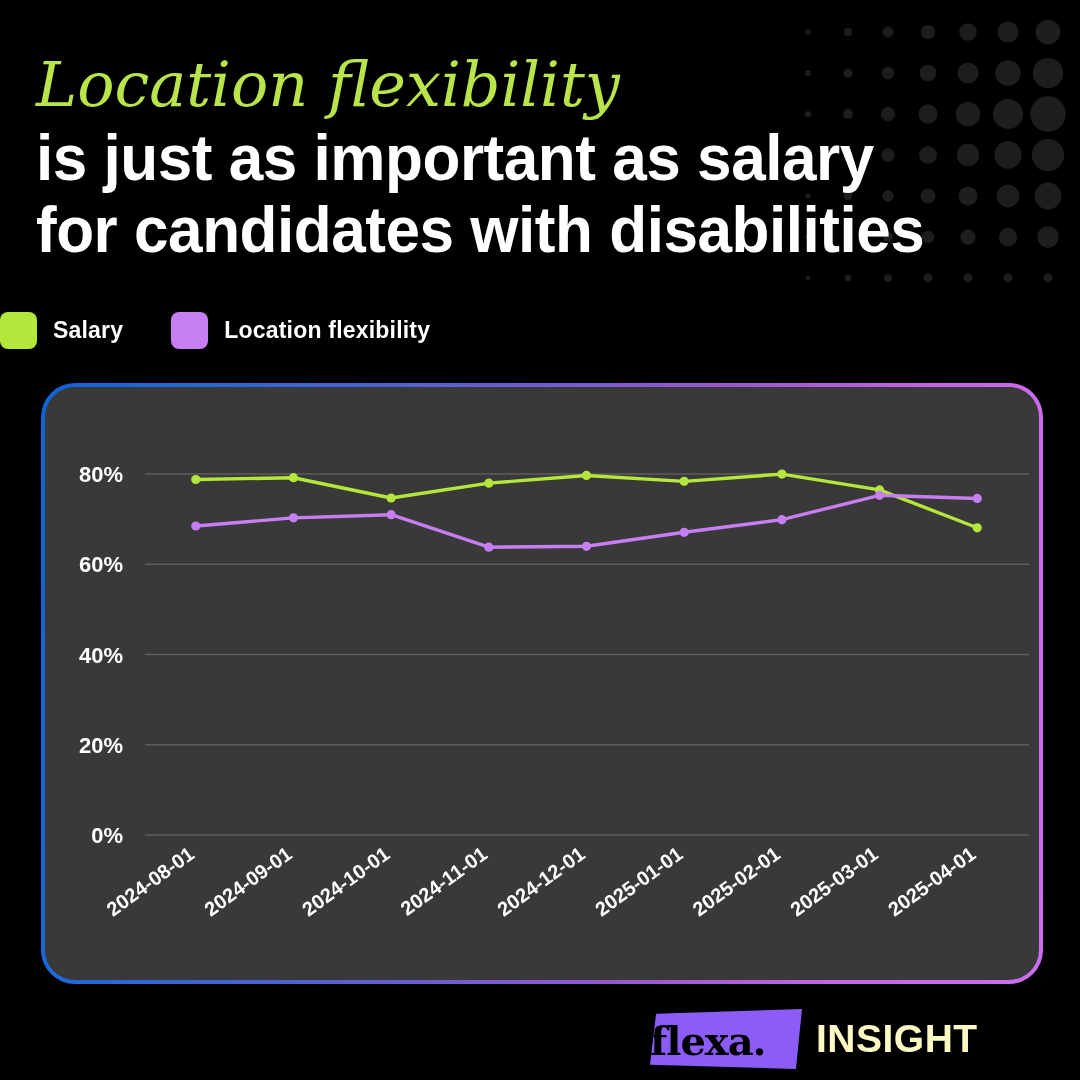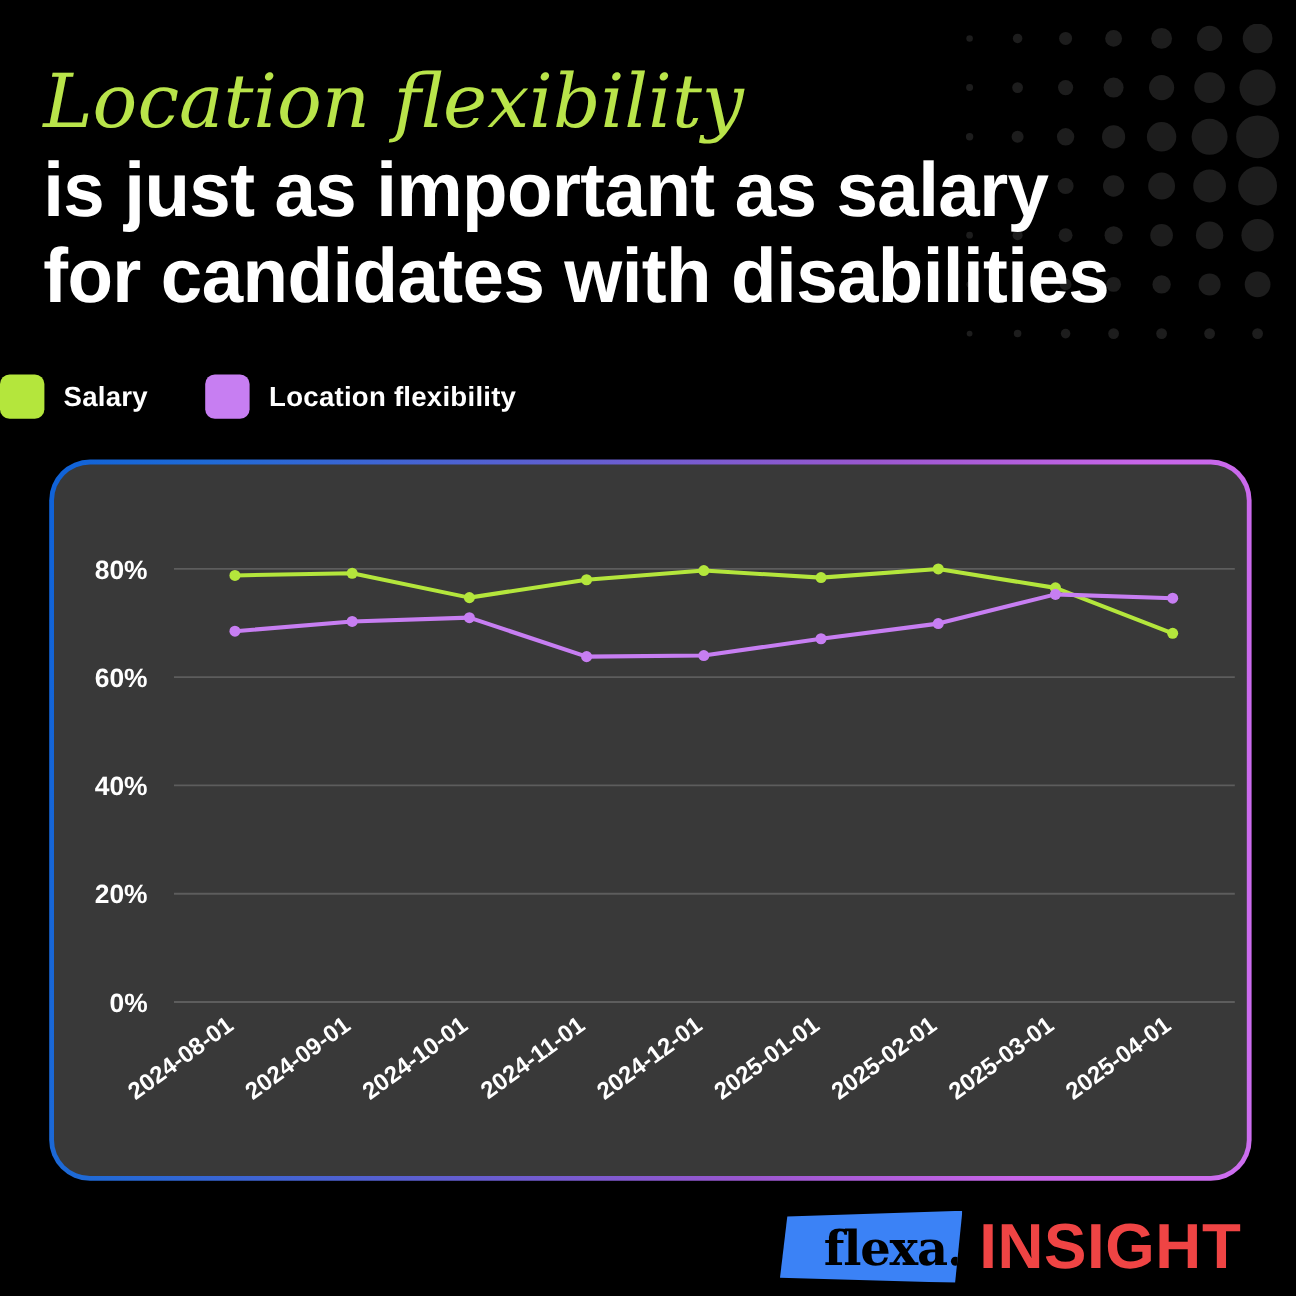--- a/index.html
+++ b/index.html
@@ -128,40 +128,40 @@
   #brand {
     position: absolute;
     left: 650px; top: 985px;
     display: flex;
     align-items: center;
     gap: 14px;
     height: 68px;
   }
   #flexa-mark {
     position: relative;
-    background: #3b82f6;
+    background: #8b5cf6;
     width: 152px; height: 60px;
     display: flex;
     align-items: center;
-    justify-content: flex-end;
+    justify-content: flex-start;
     clip-path: polygon(4% 8%, 100% 0%, 96% 100%, 0% 93%);
   }
   #flexa-wordmark {
     font-family: "DejaVu Serif", "Liberation Serif", serif;
     font-weight: bold;
     font-size: 40px;
     color: #000000;
     letter-spacing: -1px;
     transform: translateY(1px);
   }
   #insight-word {
     font-family: "Liberation Sans", sans-serif;
     font-weight: bold;
-    font-size: 53px;
-    color: #ef4444;
+    font-size: 39px;
+    color: #fef9c3;
     letter-spacing: 0.5px;
   }
 </style>
 </head>
 <body>
 
 <div id="root">
 
   <svg id="dot-pattern" viewBox="0 0 330 290">
       <circle cx="18" cy="12" r="NaN" fill="#1d1d1d"></circle>

